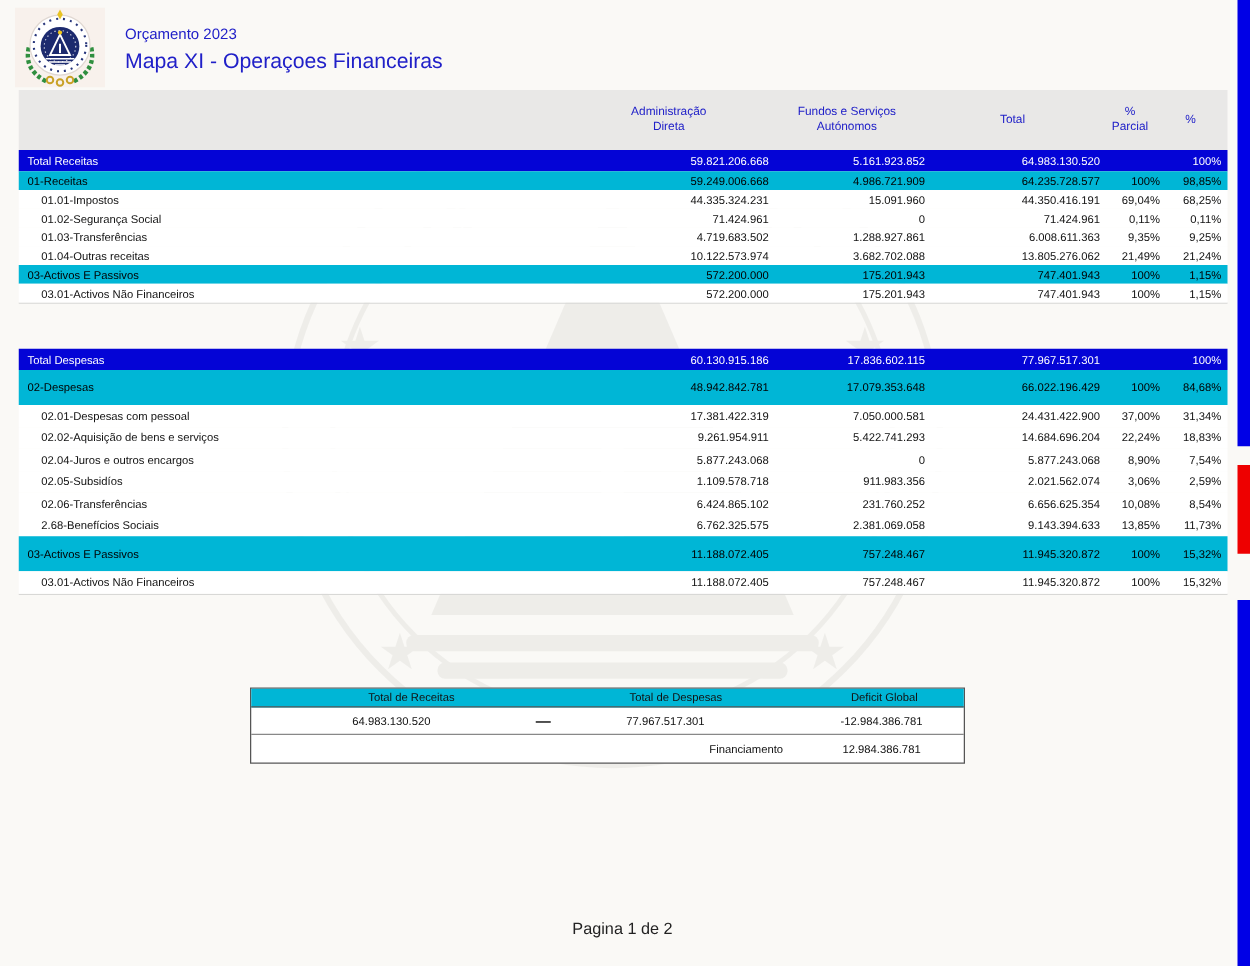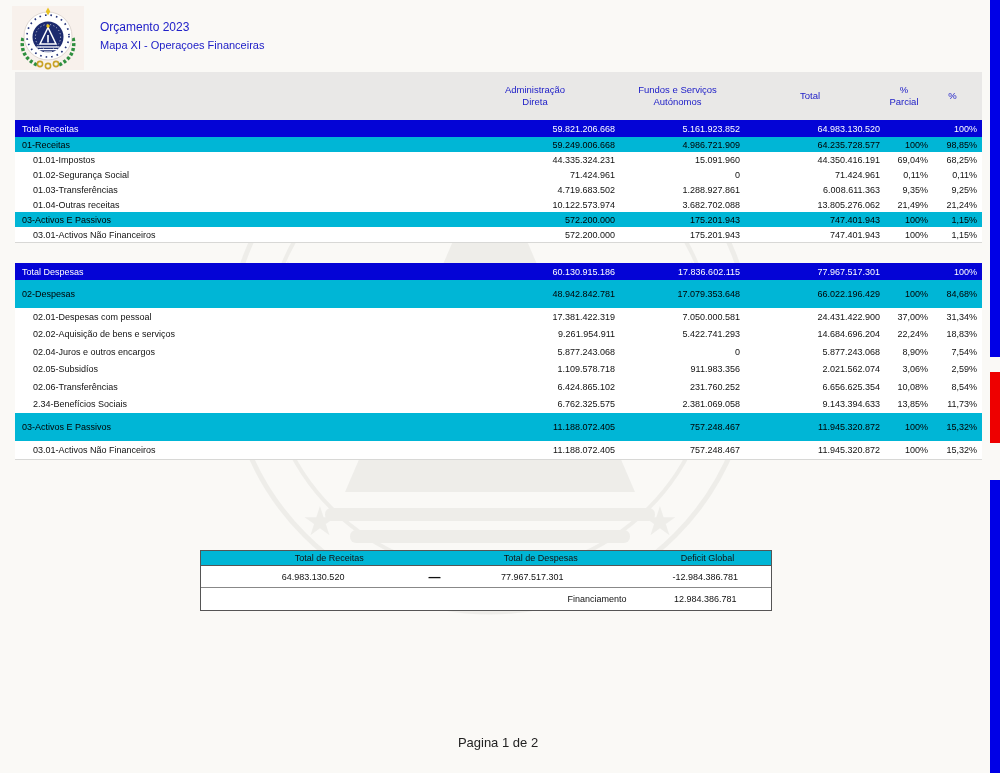--- a/index.html
+++ b/index.html
@@ -17,41 +17,41 @@
   
   .edge-bar { position:absolute; left:990px; width:10px; }
   .edge-blue-top    { top:0;     height:357px; background:var(--bar-blue,#0000e6); }
   .edge-red         { top:372px; height:71px;  background:var(--bar-red,#ee0000); }
   .edge-blue-bottom { top:480px; height:293px; background:var(--bar-blue,#0000e6); }
 
   
   .logo { position:absolute; left:12px; top:6px; width:72px; height:64px; }
   .title-block { position:absolute; left:100px; top:20px; }
   .subtitle { font-size:12px; color:var(--title-blue,#2020c8); margin-bottom:5px; }
-  .title    { font-size:11px; color:var(--title-blue,#2020c8); }
+  .title    { font-size:17px; color:var(--title-blue,#2020c8); }
 
   
   .maintable { position:absolute; left:15px; top:72px; width:967px; font-size:9px; }
   .thead { display:flex; background:var(--header-bg,#e9e8e7); height:48px; color:var(--title-blue,#2a2ac8); padding-right:5px; }
   .thead .hc { display:flex; flex-direction:column; justify-content:center; text-align:center; line-height:12px; font-size:9.5px; }
   .trow { display:flex; align-items:center; padding-right:5px; background:#fff;justify-content:center; }
   .sec-receitas .trow { height:15px; }
   .sec-despesas .trow { height:17.5px; }
   .sec-despesas .trow.cyan { height:28px; }
   .trow.total { height:17px; background:var(--row-blue,#0404d6); color:#fff; }
   .trow.cyan  { background:var(--row-cyan,#00b6d6); color:#000; }
   .c-label  { flex:1; text-align:left; padding-left:18px; white-space:nowrap; }
   .trow.cyan .c-label, .trow.total .c-label { padding-left:7px; }
   .c-admin  { width:160px; text-align:right; }
   .c-fundos { width:125px; text-align:right; }
   .c-total  { width:140px; text-align:right; }
   .c-parcial{ width:48px;  text-align:right; }
   .c-pct    { width:49px;  text-align:right; }
   .section { border-bottom:1px solid #d8d8d6; }
-  .sec-despesas { margin-top:20px; }
+  .sec-despesas { margin-top:36px; }
 
   
   .summary { position:absolute; left:200px; top:550px; width:572px; border:1px solid #555; background:#fff; font-size:9px; }
   .sum-head { display:flex; background:var(--row-cyan,#00b6d6); height:15px; align-items:center; border-bottom:1px solid #555;padding-left:20px; }
   .sum-head span { text-align:center; }
   .sum-col-a { width:225px; } .sum-col-b { width:215px; } .sum-col-c { width:132px; }
   .sum-row { display:flex; height:22px; align-items:center; position:relative; }
   .sum-row1 { border-bottom:1px solid #888; }
   .sum-val { text-align:center; }
   .minus { position:absolute; left:218px; width:30px; text-align:center; font-weight:bold; font-size:12px; letter-spacing:-1px; }
@@ -265,21 +265,21 @@
           </div>
           <div class="trow white">
             <span class="c-label">02.06-Transferências</span>
             <span class="c-admin">6.424.865.102</span>
             <span class="c-fundos">231.760.252</span>
             <span class="c-total">6.656.625.354</span>
             <span class="c-parcial">10,08%</span>
             <span class="c-pct">8,54%</span>
           </div>
           <div class="trow white">
-            <span class="c-label">2.34-Benefícios Sociais</span>
+            <span class="c-label">2.68-Benefícios Sociais</span>
             <span class="c-admin">6.762.325.575</span>
             <span class="c-fundos">2.381.069.058</span>
             <span class="c-total">9.143.394.633</span>
             <span class="c-parcial">13,85%</span>
             <span class="c-pct">11,73%</span>
           </div>
           <div class="trow cyan">
             <span class="c-label">03-Activos E Passivos</span>
             <span class="c-admin">11.188.072.405</span>
             <span class="c-fundos">757.248.467</span>

